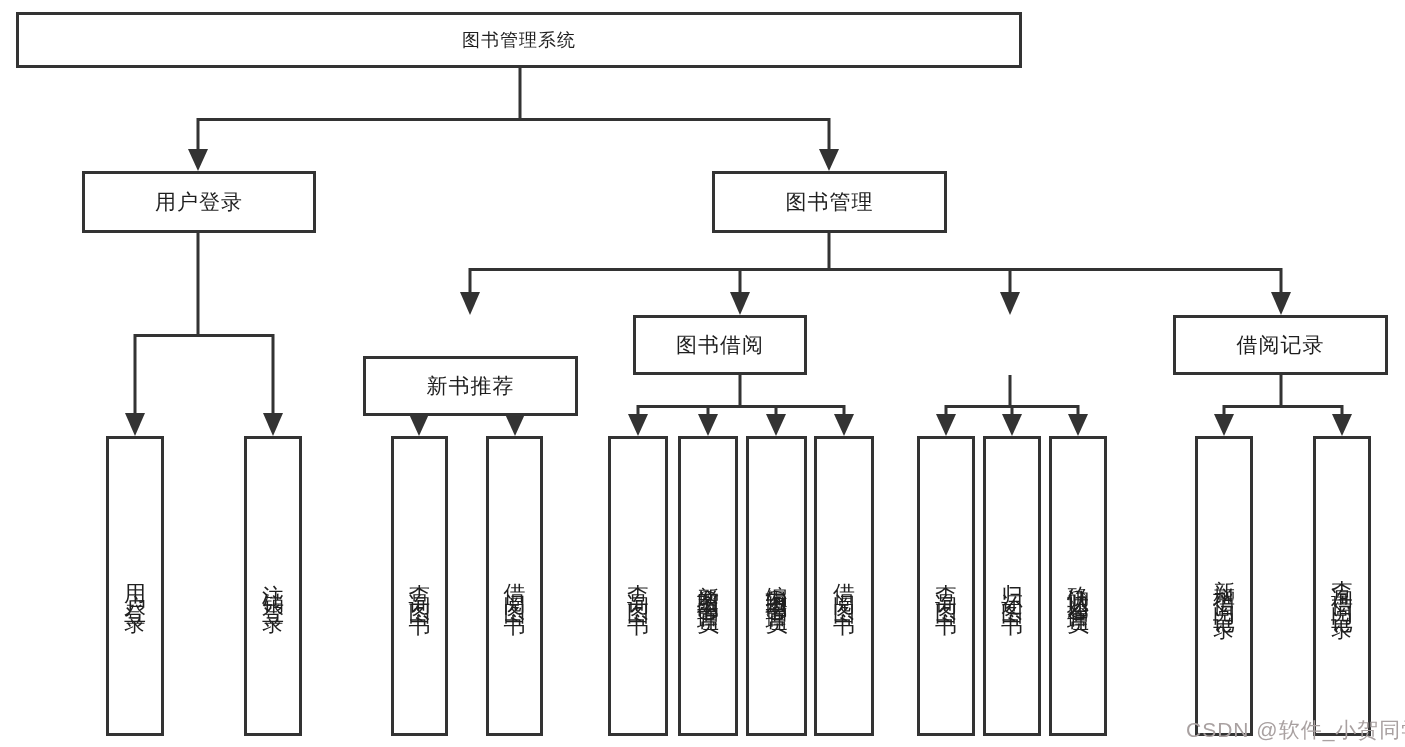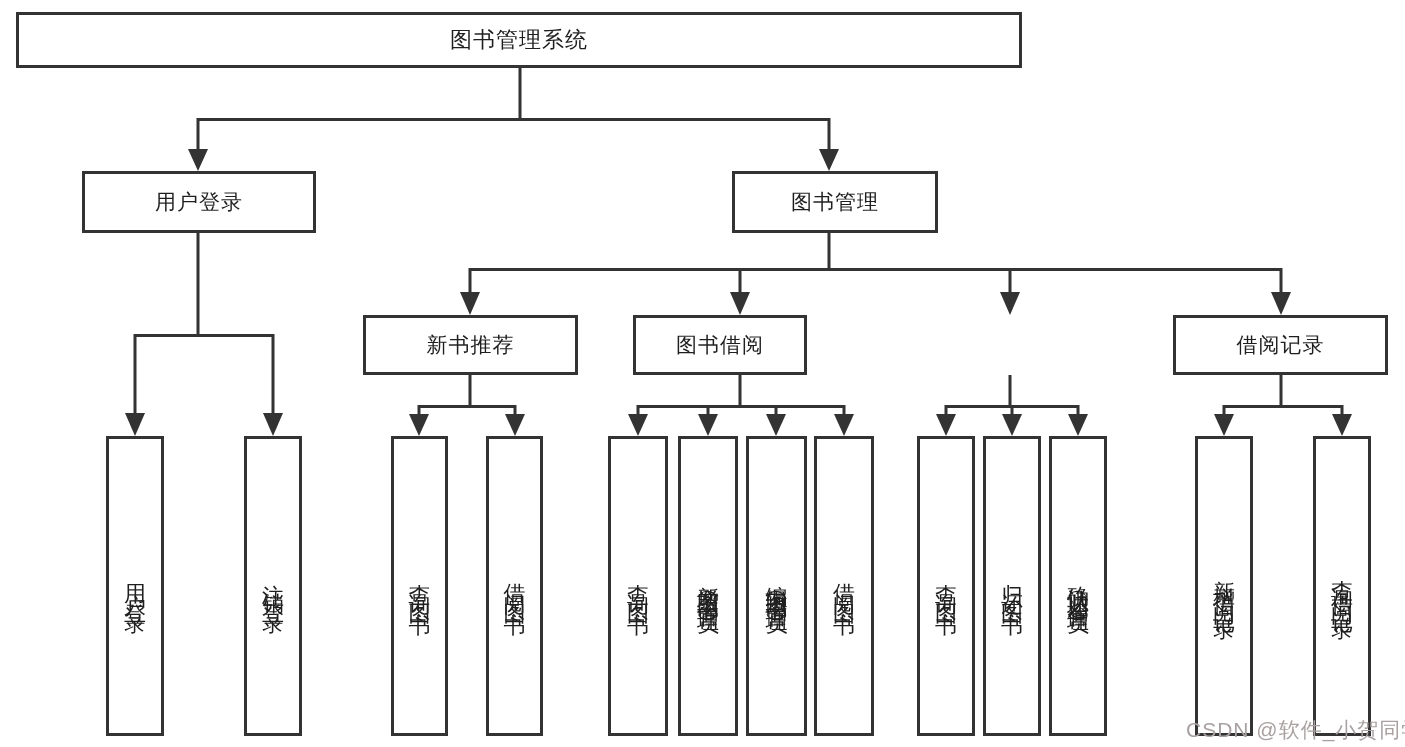--- a/index.html
+++ b/index.html
@@ -28,21 +28,21 @@
   }
   .hlabel {
     font-size: 21px;
     letter-spacing: 1px;
     white-space: nowrap;
   }
   .root-box {
     left: 16px; top: 12px;
     width: 1006px; height: 56px;
   }
-  .root-box .hlabel { font-size: 22px; }
+  .root-box .hlabel { font-size: 18px; }
   .lvl2 { top: 171px; height: 62px; }
   .lvl3 { top: 315px; height: 60px; }
   .leaf {
     top: 436px;
     width: 58px;
     height: 300px;
   }
   .vtext {
     writing-mode: vertical-rl;
     text-orientation: mixed;
@@ -116,25 +116,25 @@
     </g>
   </svg>
 
   <div class="node root-box">
     <span class="hlabel">图书管理系统</span>
   </div>
 
   <div class="node lvl2" style="left:82px; width:234px;">
     <span class="hlabel">用户登录</span>
   </div>
-  <div class="node lvl2" style="left:732px; width:206px;">
+  <div class="node lvl2" style="left:712px; width:235px;">
     <span class="hlabel">图书管理</span>
   </div>
 
-  <div class="node lvl3" style="left:363px; width:215px;">
+  <div class="node lvl3" style="left:363px; width:215px;margin-top:41px;">
     <span class="hlabel">新书推荐</span>
   </div>
   <div class="node lvl3" style="left:633px; width:174px;">
     <span class="hlabel">图书借阅</span>
   </div>
   <div class="node lvl3" style="left:1173px; width:215px;">
     <span class="hlabel">借阅记录</span>
   </div>
 
   <div class="node leaf" style="left:106px;">

